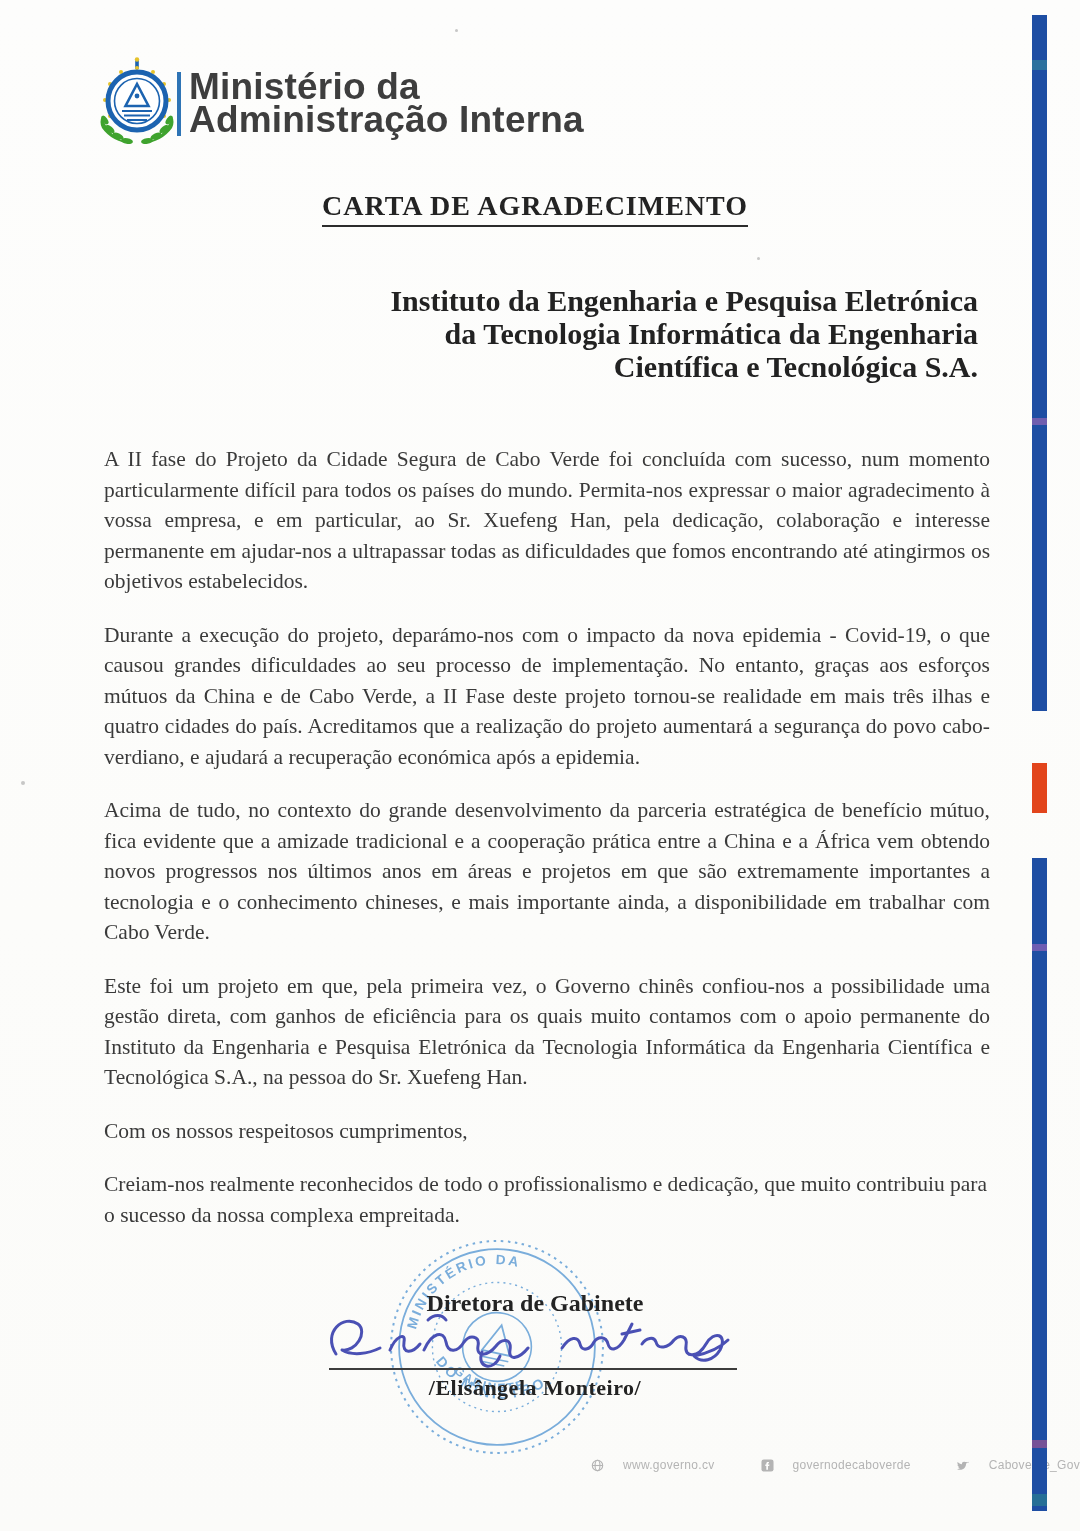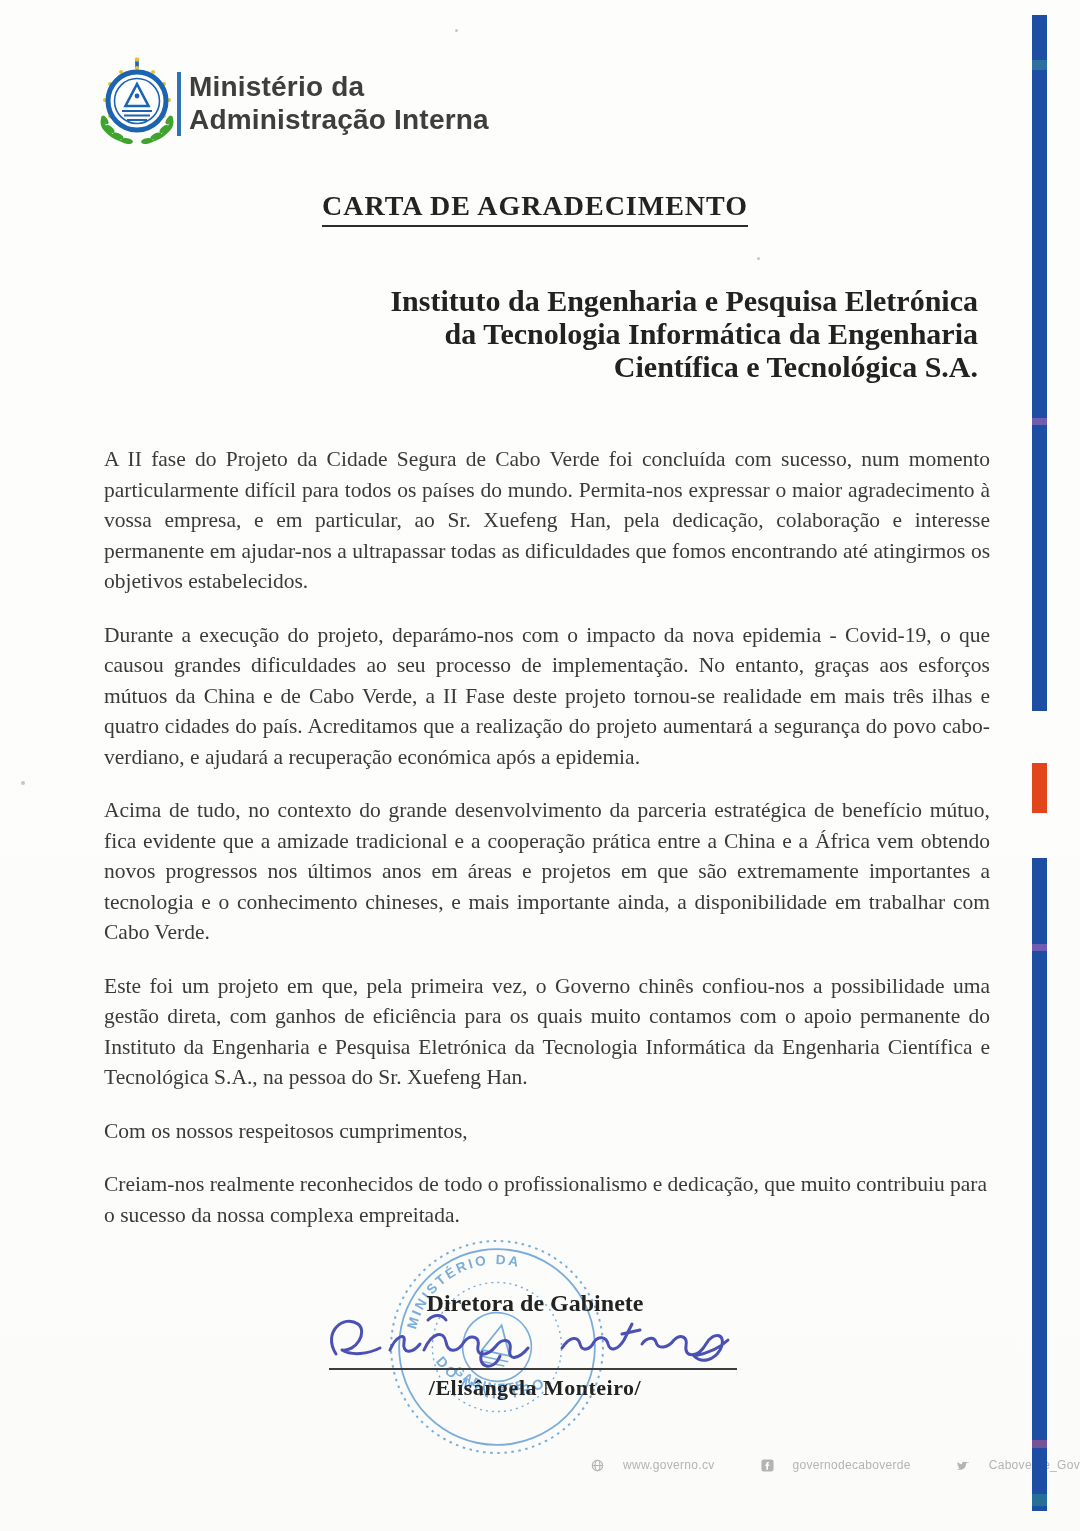--- a/index.html
+++ b/index.html
@@ -11,21 +11,21 @@
     font-family:"Liberation Serif",serif;
     overflow:hidden;
   }
 
   
   .logo{position:absolute;left:92px;top:56px;width:90px;height:94px;}
   .logo-sep{position:absolute;left:177px;top:72px;width:4px;height:64px;background:#2e74b5;}
   .ministry{
     position:absolute;left:189px;top:70px;
     font-family:"Liberation Sans",sans-serif;
-    font-weight:700;font-size:28px;line-height:33px;color:#3e3e3e;
+    font-weight:700;font-size:37px;line-height:33px;color:#3e3e3e;
     letter-spacing:.2px;
   }
 
   
   .col{position:absolute;left:92px;width:886px;}
 
   .title-wrap{top:190px;text-align:center;}
   .title{
     display:inline-block;
     font-size:28px;font-weight:700;color:#232323;letter-spacing:1px;

